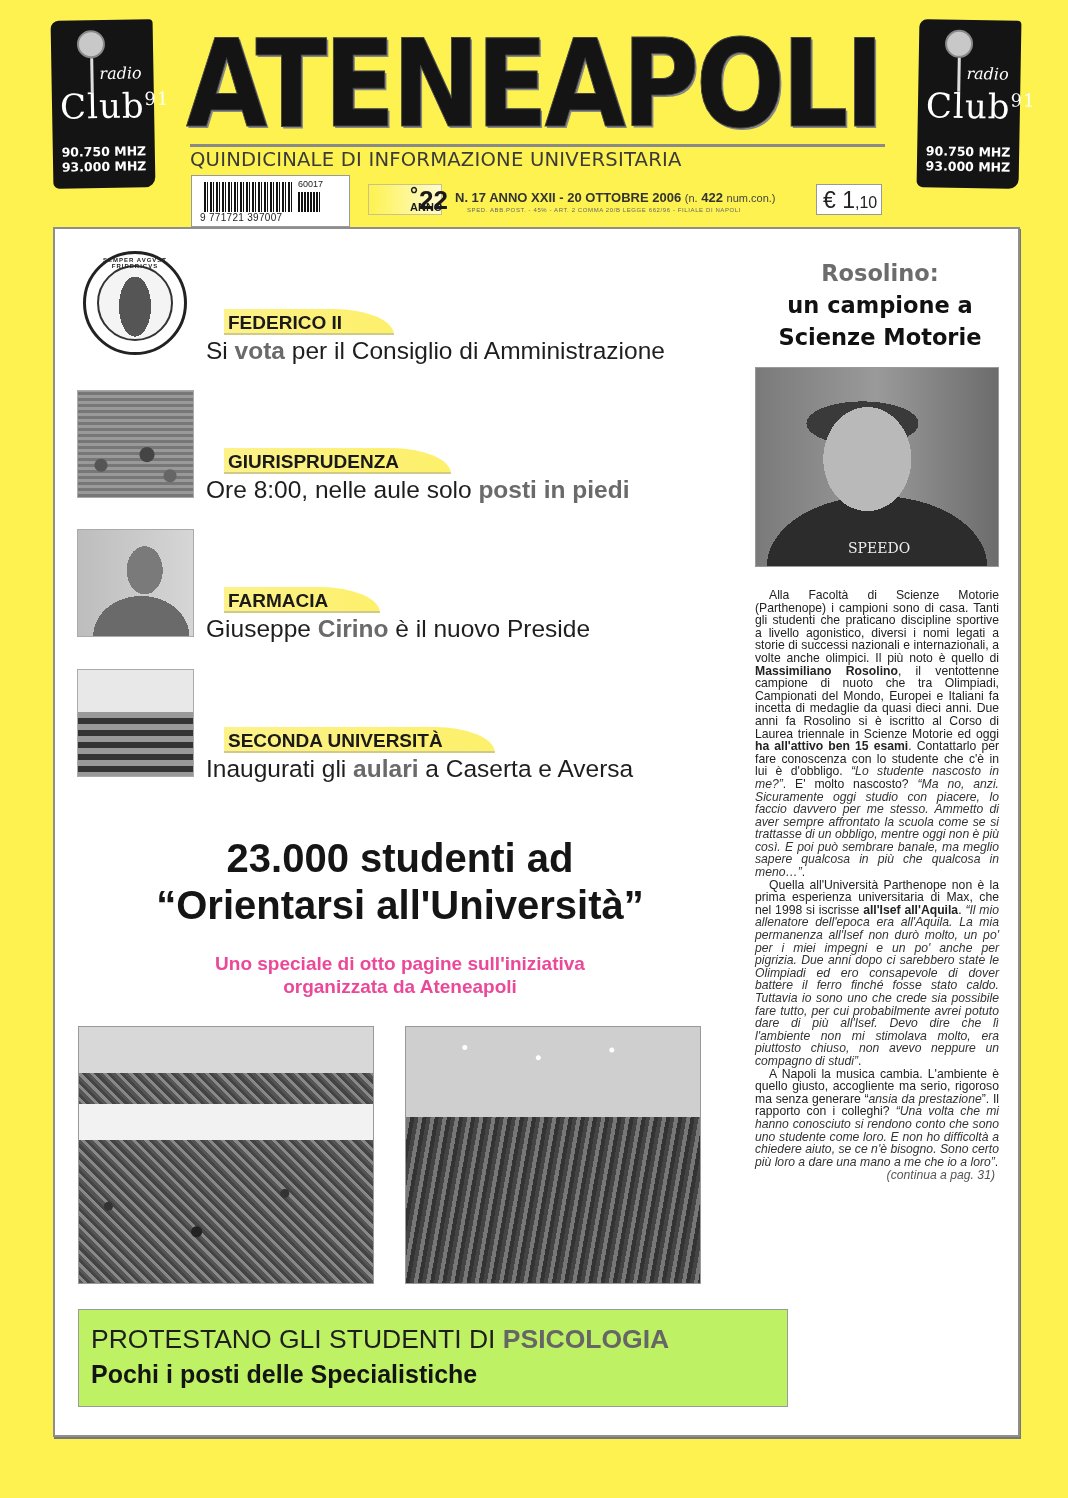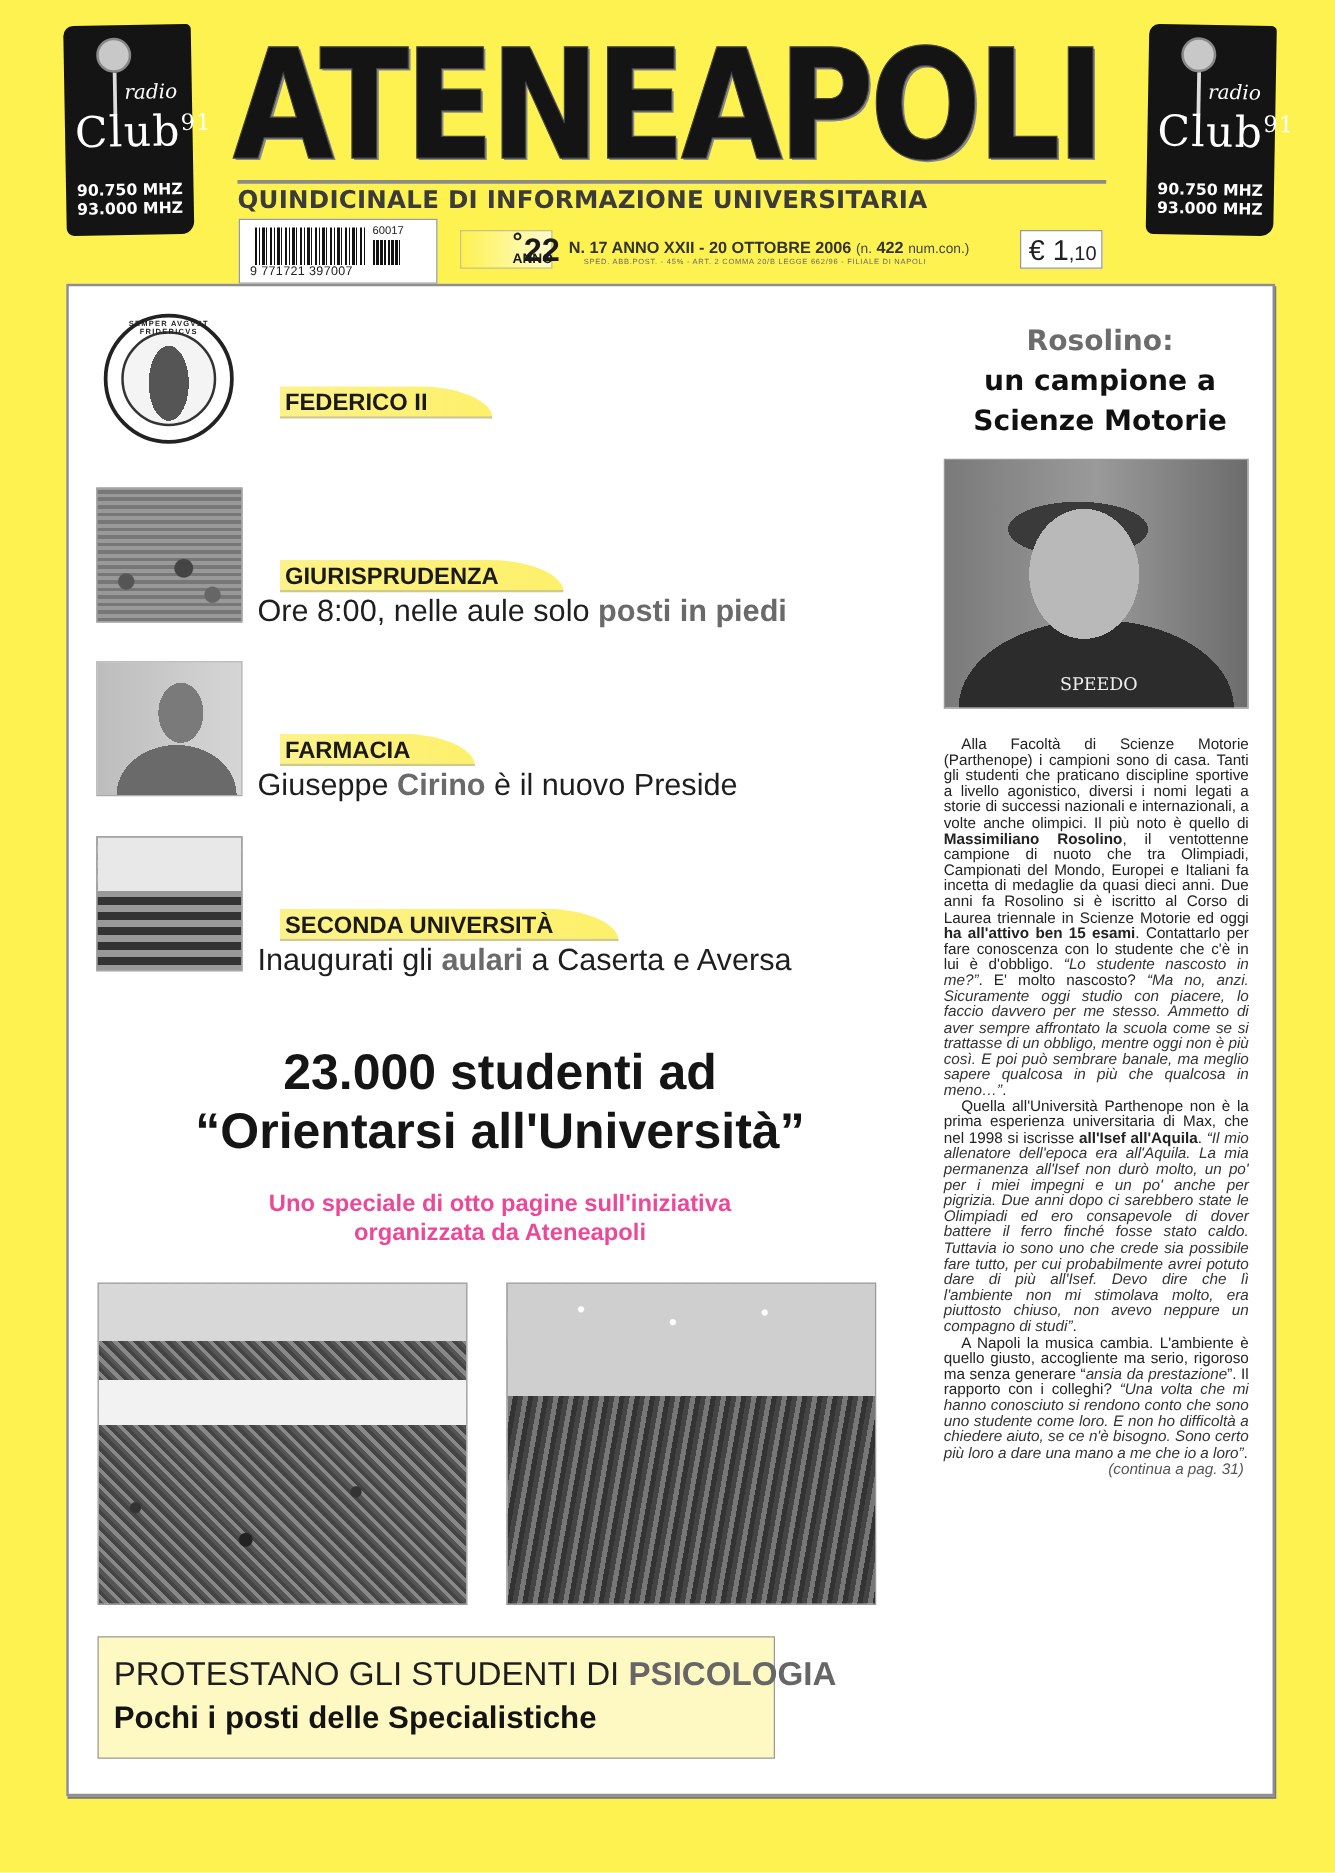--- a/index.html
+++ b/index.html
@@ -58,21 +58,21 @@
     color: #141414;
     transform: scaleX(0.86);
     transform-origin: left top;
     white-space: nowrap;
     text-shadow: 2px 2px 0 #888;
     -webkit-text-stroke: 1px #444;
   }
   .tagline-rule { position: absolute; left: 190px; top: 144px; width: 695px; height: 3px; background: #8a8a8a; }
   .tagline {
     position: absolute; left: 190px; top: 148px; width: 700px;
-    font-family: "DejaVu Sans", sans-serif; font-weight: bold; font-size: 19.6px;
+    font-family: "DejaVu Sans", sans-serif; font-weight: normal; font-size: 19.6px;
     color: #3b3b3b; letter-spacing: 0.2px; white-space: nowrap;
   }
 
   .barcode-box {
     position: absolute; left: 191px; top: 175px; width: 159px; height: 52px;
     background: #fff; border: 1px solid #999;
   }
   .barcode-bars {
     position: absolute; left: 12px; top: 6px; width: 88px; height: 30px;
     background: repeating-linear-gradient(90deg, #111 0 2px, #fff 2px 3px, #111 3px 4px, #fff 4px 6px);
@@ -191,22 +191,22 @@
   .photo.right { left: 350px; width: 296px;
     background:
       radial-gradient(circle at 20% 8%, #fff 0 2px, transparent 3px),
       radial-gradient(circle at 45% 12%, #fff 0 2px, transparent 3px),
       radial-gradient(circle at 70% 9%, #fff 0 2px, transparent 3px),
       linear-gradient(180deg, #cfcfcf 0 35%, transparent 35%),
       repeating-linear-gradient(100deg, #444 0 4px, #777 4px 8px, #333 8px 12px);
   }
 
   .psico-box {
-    position: absolute; left: 23px; top: 1080px; width: 542px; height: 98px;
-    background: #fef9c3; border: 1px solid #9a9a9a; text-decoration: underline;
+    position: absolute; left: 23px; top: 1080px; width: 710px; height: 98px;
+    background: #bef264; border: 1px solid #9a9a9a; text-decoration: underline;
   }
   .psico-line1 {
     position: absolute; left: 12px; top: 14px; font-size: 26.5px; color: #1e1e1e; white-space: nowrap;
   }
   .psico-line1 .hl { font-weight: bold; color: #666; }
   .psico-line2 {
     position: absolute; left: 12px; top: 50px; font-size: 25px; font-weight: bold; color: #141414; white-space: nowrap;
   }
 
   
@@ -292,20 +292,23 @@
 </div>
 
 <div class="content-box">
 
   <div class="news-item" style="top:22px;">
     <div class="seal">
       <div class="seal-inner"></div>
       <span class="seal-text">SEMPER AVGVST FRIDERICVS</span>
     </div>
     <div class="kicker-band">FEDERICO II</div>
+    <div class="news-headline">
+      <span>Si </span><span class="hl">vota</span><span> per il Consiglio di Amministrazione</span>
+    </div>
   </div>
 
   <div class="news-item" style="top:161px;">
     <div class="news-thumb thumb-crowd"></div>
     <div class="kicker-band">GIURISPRUDENZA</div>
     <div class="news-headline">
       <span>Ore 8:00, nelle aule solo </span><span class="hl">posti in piedi</span><span></span>
     </div>
   </div>
 

